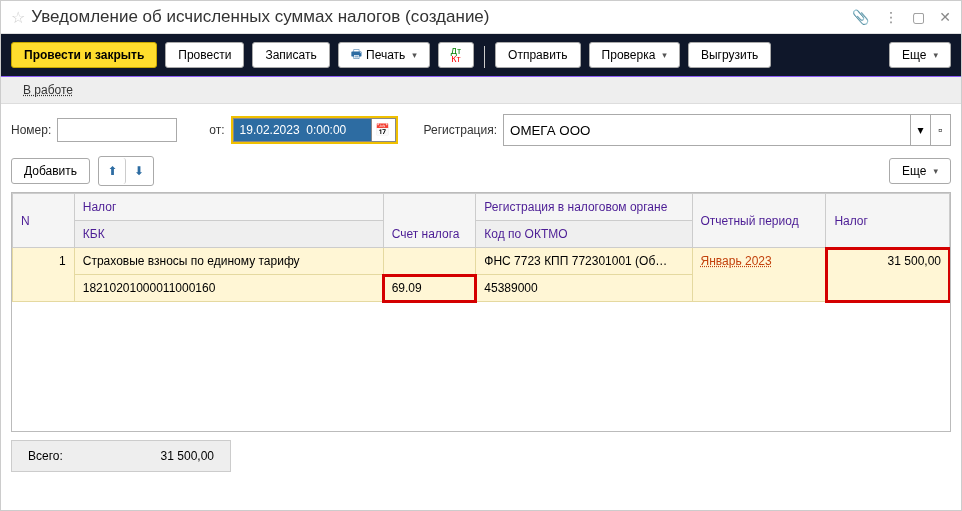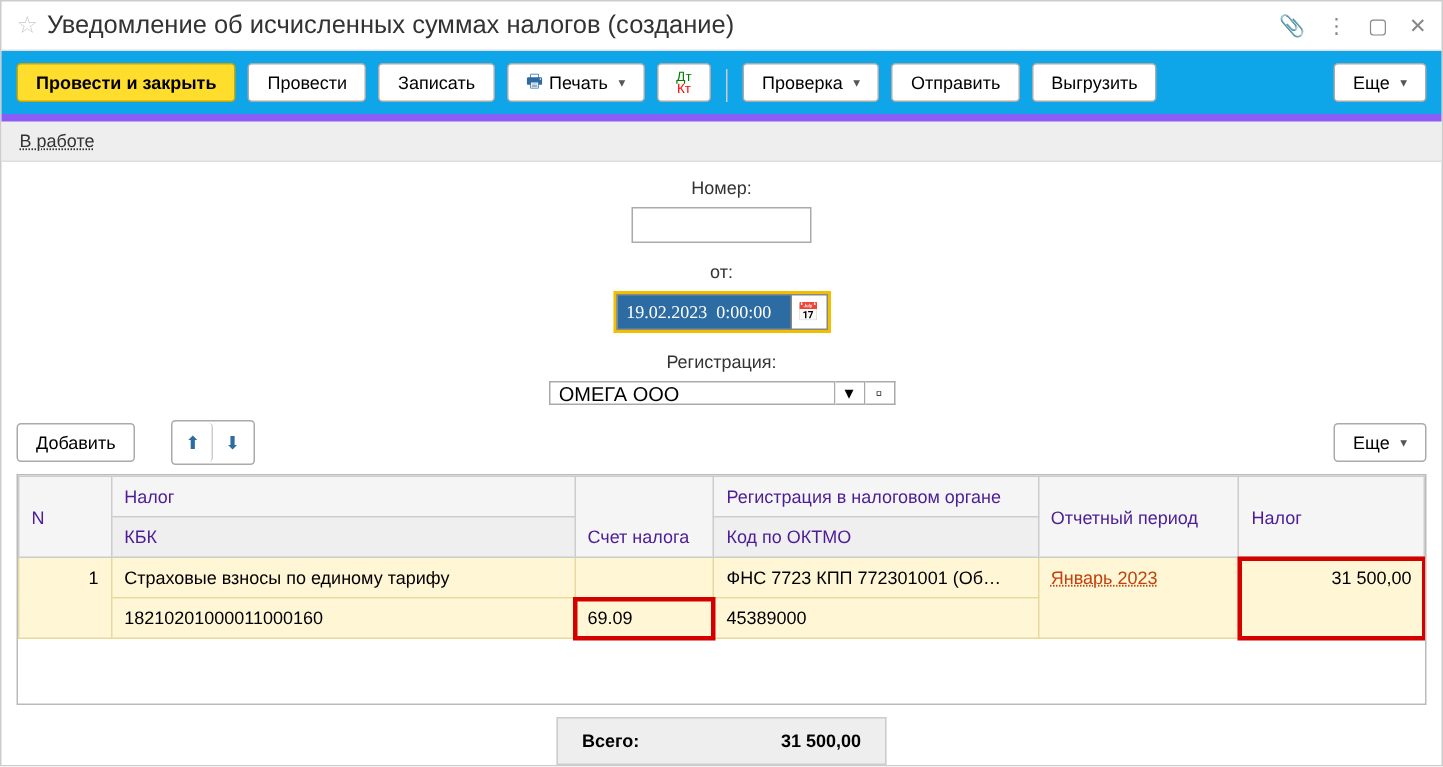--- a/index.html
+++ b/index.html
@@ -12,58 +12,58 @@
     height: 511px;
     overflow: hidden;
   }
   .window { width: 962px; height: 511px; border: 1px solid #ccc; display: flex; flex-direction: column; }
   .titlebar { display: flex; align-items: center; padding: 6px 10px; border-bottom: 1px solid #e0e0e0; }
   .star { color: #ccc; font-size: 16px; margin-right: 6px; }
   .title { font-size: 17px; color: #333; flex: 1; }
   .titleicons { display: flex; gap: 14px; align-items: center; color: #888; }
   .titleicons span { cursor: pointer; font-size: 14px; }
 
-  .toolbar { display: flex; align-items: flex-end; padding: 8px 10px; gap: 8px; background: #0ea5e9; }
+  .toolbar { display: flex; align-items: flex-end; padding: 8px 10px; gap: 8px; background: #0f172a; }
   .btn { border: 1px solid #aaa; background: #fff; border-radius: 3px; padding: 4px 12px; font-size: 12px; cursor: pointer; display: inline-flex; align-items: center; gap: 4px; height: 26px; }
   .btn.primary { background: #ffdd2d; border-color: #c9a800; font-weight: bold; }
   .btn.more::after { content: "▾"; font-size: 9px; margin-left: 3px; color: #555; }
   .spacer { flex: 1; }
 
-  .statusbar { background: #eee; padding: 6px 12px; border-top: 5px solid #8b5cf6; border-bottom: 1px solid #ddd; }
+  .statusbar { background: #eee; padding: 6px 22px; border-top: 1px solid #8b5cf6; border-bottom: 1px solid #ddd; }
   .statusbar a { color: #333; text-decoration: underline dotted; }
 
-  .fieldsrow { display: flex; align-items: center; padding: 10px; gap: 6px; flex-direction: column; }
+  .fieldsrow { display: flex; align-items: center; padding: 10px; gap: 6px; }
   .label { color: #333; }
   .input { border: 1px solid #aaa; height: 24px; padding: 2px 4px; background: #fff; }
   .input.num { width: 120px; }
   .datebox { display: flex; border: 2px solid #f0c000; height: 28px; align-items: stretch; }
-  .datebox input { border: 1px solid #888; background: #2d6ca2; color: #fff; padding: 2px 6px; width: 117px; font-size: 12px; font-family: Liberation Serif, serif; }
+  .datebox input { border: 1px solid #888; background: #2d6ca2; color: #fff; padding: 2px 6px; width: 139px; font-size: 12px; }
   .datebox .cal { width: 24px; border: 1px solid #888; border-left: none; display: flex; align-items: center; justify-content: center; background: #fff; cursor: pointer; }
   .orgsel { flex: 1; display: flex; }
-  .orgsel input { flex: 1; border: 1px solid #aaa; height: 16px; padding: 2px 6px; }
+  .orgsel input { flex: 1; border: 1px solid #aaa; height: 32px; padding: 2px 6px; }
   .orgsel .sbtn { width: 20px; border: 1px solid #aaa; border-left: none; background: #fff; display:flex;align-items:center;justify-content:center;cursor:pointer;}
 
-  .tabletools { display: flex; align-items: center; padding: 0 10px 6px 10px; gap: 24px; justify-content: flex-end; }
+  .tabletools { display: flex; align-items: center; padding: 0 10px 6px 10px; gap: 8px; justify-content: flex-end; }
   .arrowbtn { border:1px solid #aaa; border-radius:3px; width:26px; height:26px; display:inline-flex;align-items:center;justify-content:center;background:#fff;cursor:pointer;}
 
   .gridwrap { margin: 0 10px; border: 1px solid #bbb; height: 240px; overflow: hidden; background: #fff; position: relative; }
   table.grid { border-collapse: collapse; width: 100%; }
   .grid th { background: #f5f5f5; border: 1px solid #ccc; text-align: left; font-weight: normal; padding: 6px 8px; color: #4c1d95; }
   .grid td { border: 1px solid #e5d9a0; padding: 6px 8px; background: #fff6d5; vertical-align: middle; }
   .grid .subhead th { background: #efefef; }
   .col-n { width: 60px; text-align: right; }
   .col-tax { width: 300px; }
   .col-acct { width: 90px; margin-top: 21px; }
   .col-reg { width: 210px; }
   .col-period { width: 130px; }
   .col-sum { width: 120px; text-align: right; }
   .underlink { text-decoration: underline dotted; color: #c2410c; }
   .hl-red { outline: 3px solid #d40000; outline-offset: -2px; }
 
-  .footerbar { margin: 8px 10px 0 10px; display: flex; justify-content: center; font-weight: bold; }
+  .footerbar { margin: 8px 10px 0 10px; display: flex; justify-content: flex-start; }
   .totalbox { background: #eee; border: 1px solid #ccc; padding: 8px 16px; display: flex; gap: 70px; min-width: 220px; justify-content: space-between; }
 
   .printer { color: #2d6ca2; }
   .dtkt { font-size: 9px; line-height: 8px; }
   .dtkt .d { color: green; }
   .dtkt .k { color: red; }
   .vline { width:1px; height:22px; background:#ccc; margin:0 2px;}
 </style>
 </head>
 <body>
@@ -85,22 +85,22 @@
     <button class="btn">Провести</button>
     <button class="btn">Записать</button>
     <button class="btn more">
         <span class="printer">🖶</span>
         <span>Печать</span>
       </button>
     <button class="btn">
         <span class="dtkt"><span class="d">Дт</span><br><span class="k">Кт</span></span>
       </button>
     <span class="vline"></span>
+    <button class="btn">Отправить</button>
     <button class="btn more">Проверка</button>
-    <button class="btn">Отправить</button>
     <button class="btn">Выгрузить</button>
     <span class="spacer"></span>
     <button class="btn more">Еще</button>
   </div>
 
   <div class="statusbar">
     <a href="#">В работе</a>
   </div>
 
   <div class="fieldsrow">

